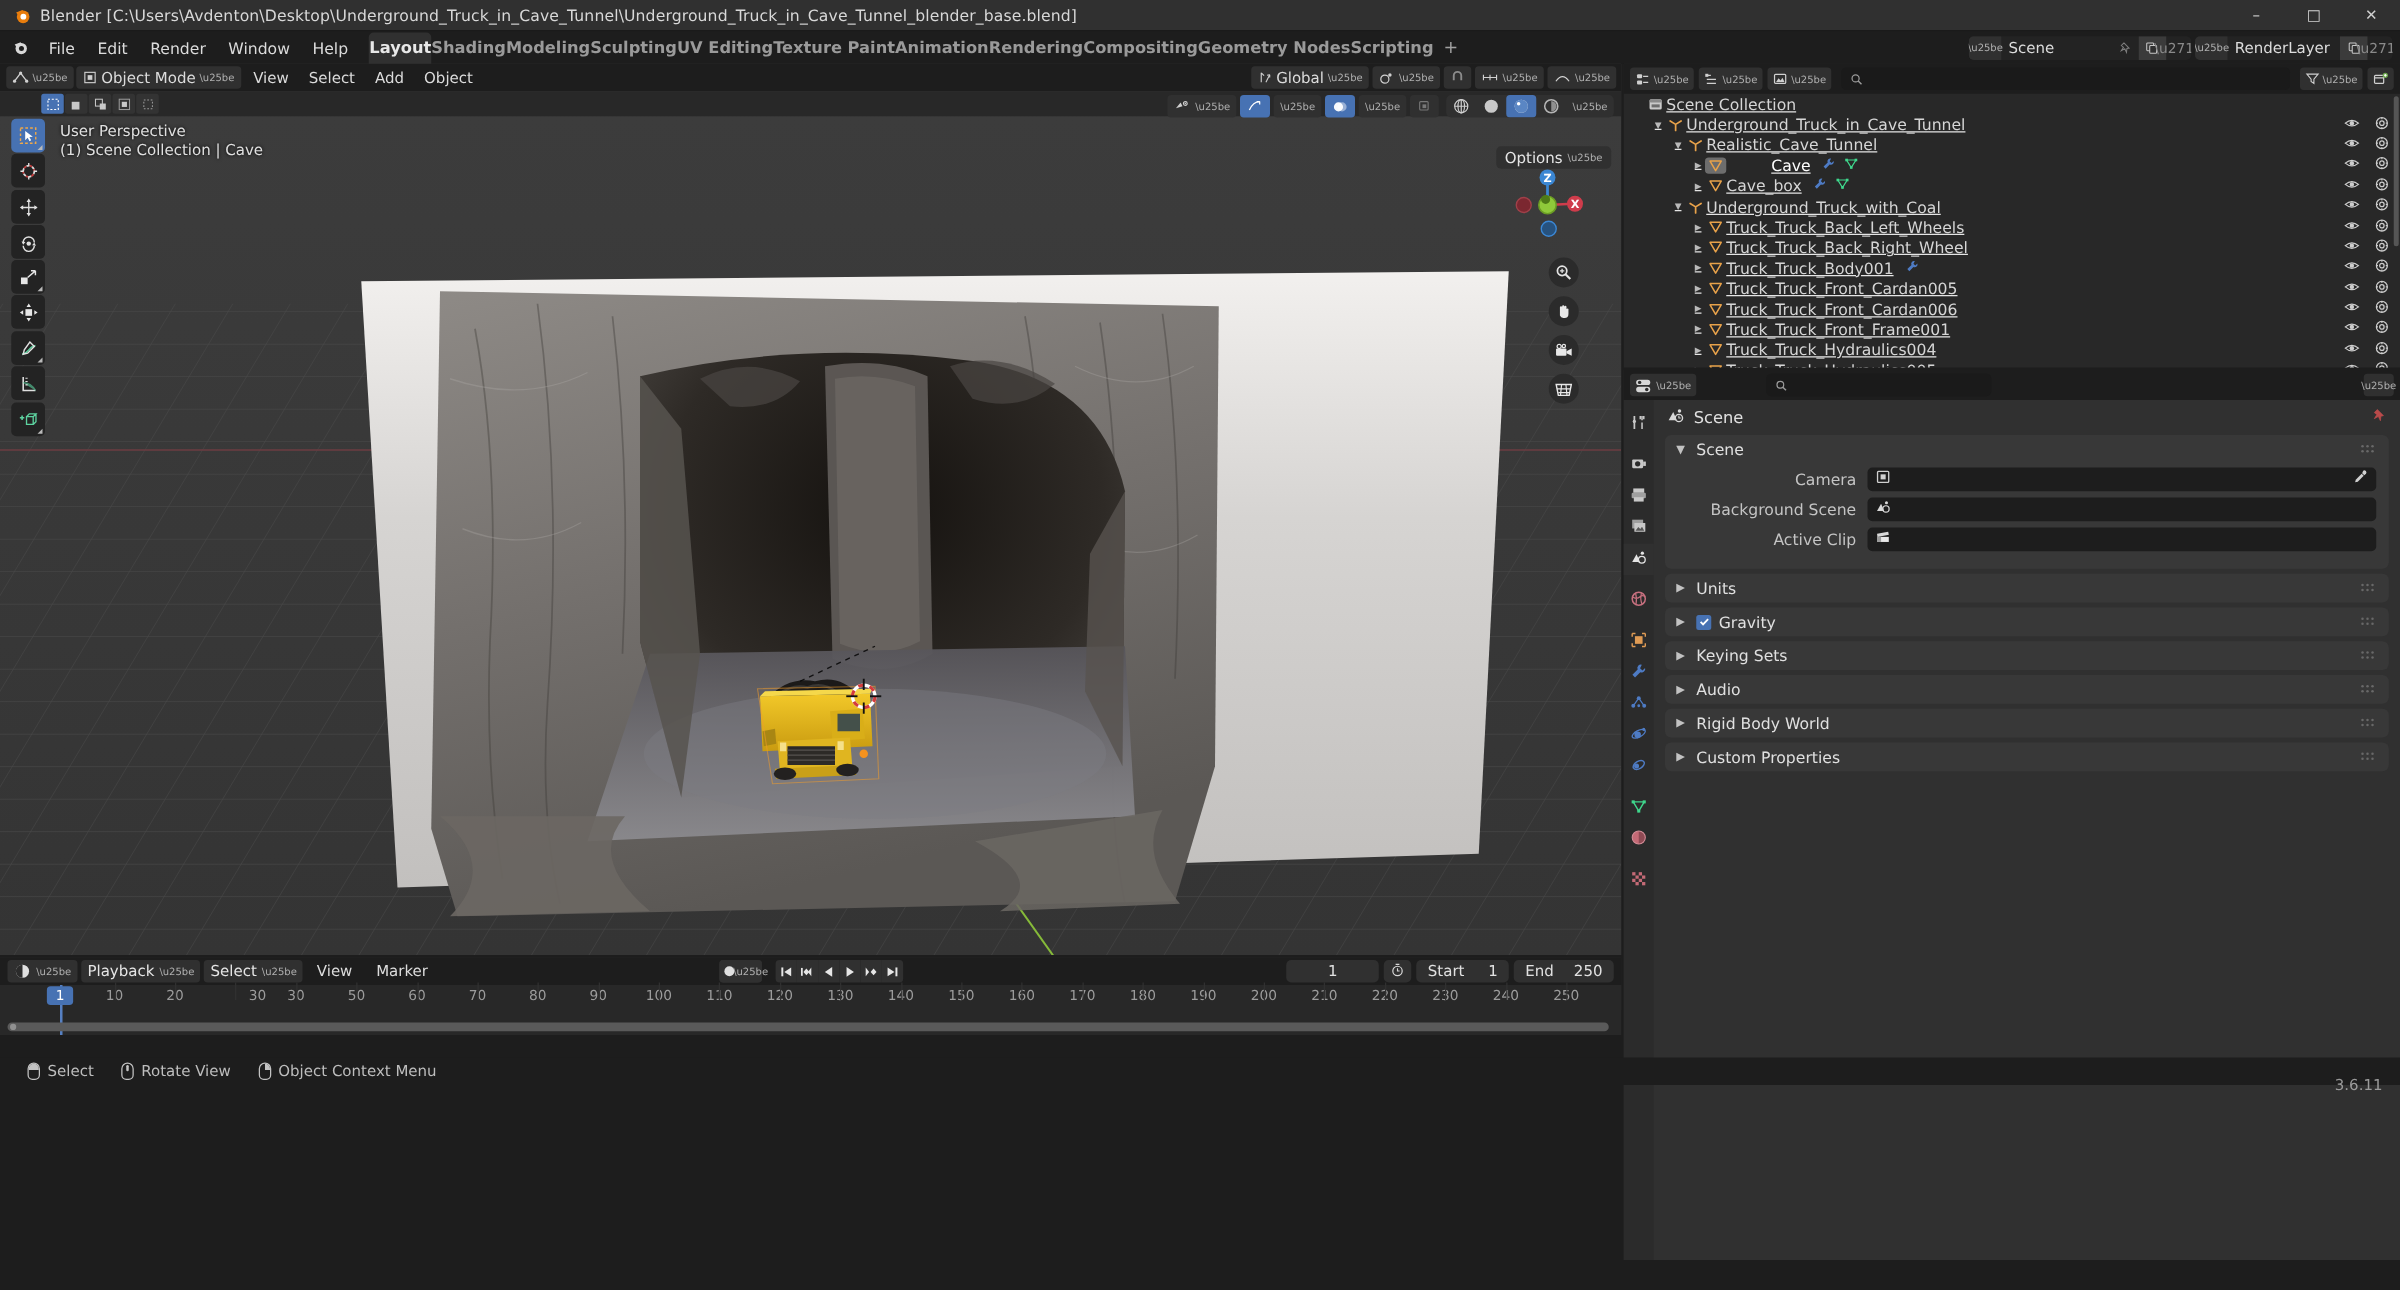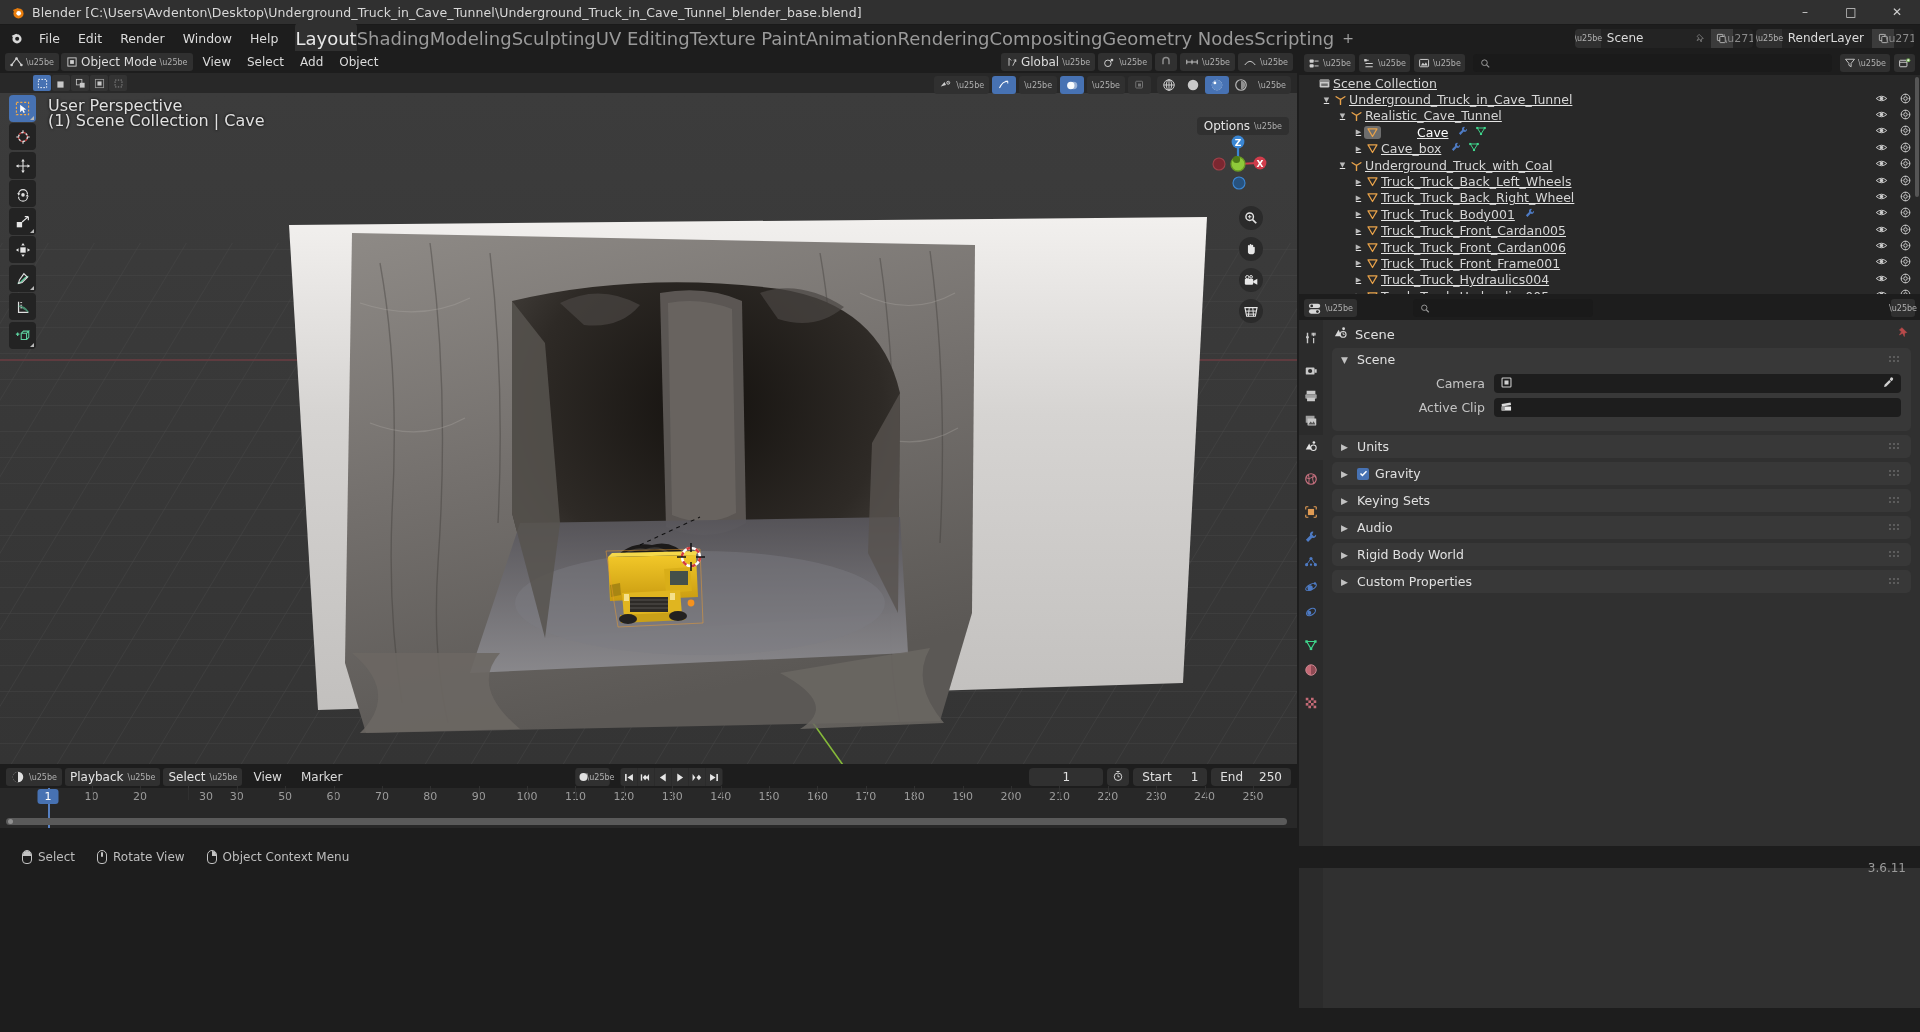--- a/index.html
+++ b/index.html
@@ -26,21 +26,21 @@
   .win-btn { width: 46px; height: 25px; display:flex; align-items:center; justify-content:center; color:#d0d0d0; font-size: 12px; }
 
   
   .topbar {
     position: absolute; top: 25px; left: 0; width: 1920px; height: 26px;
     background: #1d1d1d; display: flex; align-items: center; font-size: 12.5px;
   }
   .topbar .tb-logo { width: 26px; display:flex; align-items:center; justify-content:center; margin-left:4px;}
   .menu-item { padding: 3px 9px; color: #dcdcdc; border-radius: 3px; white-space: nowrap; }
   .ws-tabs { display: flex; align-items: center; margin-left: 8px; height: 26px; }
-  .ws-tab { padding: 5px 0; color: #9a9a9a; font-size: 18px; white-space: nowrap; }
+  .ws-tab { padding: 5px 0; color: #9a9a9a; font-size: 13px; white-space: nowrap; font-weight: bold; }
   .ws-tab.active { background: #303030; color: #e8e8e8; border-radius: 4px 4px 0 0; }
   .ws-plus { color:#a0a0a0; padding: 3px 8px; font-size: 14px; }
 
   .topbar-right { margin-left: auto; display: flex; align-items: center; gap: 3px; padding-right: 6px; }
   .id-block { display:flex; align-items:center; background:#232323; border-radius:4px; height:19px; overflow:hidden; }
   .id-icbtn { background:#303030; width:26px; height:19px; display:flex; align-items:center; justify-content:center; gap:1px; }
   .id-name { padding: 0 8px 0 6px; font-size:12px; color:#dcdcdc; min-width:90px; }
   .id-tool { width:20px; display:flex; align-items:center; justify-content:center; color:#8a8a8a; font-size:11px; }
   .id-tool.boxed { background:#3b3b3b; width:22px; height:19px; }
 
@@ -60,21 +60,21 @@
 
   .vp-subheader {
     position:absolute; top:22px; left:0; width:100%; height:20px; background:#282828;
     display:flex; align-items:center; padding-left:33px; gap:1px;
   }
   .selmode { width:18px; height:16px; background:#333; border-radius:2px; display:flex;align-items:center;justify-content:center;}
   .selmode.on { background:#4772b3; }
 
   .vp-canvas { position:absolute; top:42px; left:0; right:0; bottom:0; }
 
-  .vp-overlay-text { position:absolute; left:48px; top:47px; font-size:16px; color:#e0e0e0; line-height:15px; text-shadow: 0 0 3px #000; }
+  .vp-overlay-text { position:absolute; left:48px; top:47px; font-size:12px; color:#e0e0e0; line-height:15px; text-shadow: 0 0 3px #000; }
 
   .toolbar-left { position:absolute; left:9px; top:44px; display:flex; flex-direction:column; gap:2px; }
   .tool-grp { display:flex; flex-direction:column; gap:1px; }
   .tool-btn { width:27px; height:27px; background:#232323; border-radius:4px; display:flex; align-items:center; justify-content:center; position:relative; }
   .tool-btn.active { background:#4772b3; }
   .tool-corner { position:absolute; right:2px; bottom:2px; width:0;height:0;border-left:4px solid transparent;border-bottom:4px solid #b9b9b9; }
 
   .vp-right-top { position:absolute; right:6px; top:25px; display:flex; align-items:center; gap:3px; font-size:12px;}
   .vp-gizmo { position:absolute; right:28px; top:80px; width:62px; height:62px; }
   .vp-navbtns { position:absolute; right:34px; top:155px; display:flex; flex-direction:column; gap:7px; }
@@ -1177,20 +1177,31 @@
                   <div class="prop-field">
                     <span><svg width="13" height="13" viewBox="0 0 16 16">
                         <rect x="2.5" y="2.5" width="11" height="11" rx="1" fill="none" stroke="#d0d0d0" stroke-width="1.3"></rect>
                         <rect x="5.5" y="5.5" width="5" height="5" fill="#d0d0d0"></rect>
                       </svg></span>
                     <span style="font-size: 12.5px;"></span>
                     <span class="eyedrop"><svg width="13" height="13" viewBox="0 0 16 16">
                         <path d="M10.5 2 a2 2 0 0 1 2.8 2.8 L11.6 6.5 L9.5 4.4 Z" fill="#d0d0d0"></path>
                         <path d="M9 5 L11 7 L5.2 12.8 L2.6 13.4 L3.2 10.8 Z" fill="#d0d0d0"></path>
                       </svg></span>
+                  </div>
+                </div>
+                <div class="prop-row">
+                  <div class="prop-label">Background Scene</div>
+                  <div class="prop-field">
+                    <span><svg width="13" height="13" viewBox="0 0 16 16">
+                        <path d="M2 12 L6 5 L9 12 Z" fill="#d8d8d8"></path>
+                        <circle cx="11.3" cy="4" r="1.5" fill="#d8d8d8"></circle>
+                        <circle cx="10.8" cy="10" r="3.1" fill="none" stroke="#d8d8d8" stroke-width="1.2"></circle>
+                      </svg></span>
+                    <span style="font-size: 12.5px;"></span>
                   </div>
                 </div>
                 <div class="prop-row">
                   <div class="prop-label">Active Clip</div>
                   <div class="prop-field">
                     <span><svg width="13" height="13" viewBox="0 0 16 16">
                         <path d="M2 5 L13 3 L13.6 6 L2.4 8 Z" fill="#d8d8d8"></path>
                         <rect x="2" y="8" width="11.6" height="5" fill="#e8e8e8"></rect>
                         <rect x="2" y="8" width="4" height="5" fill="#9a9a9a"></rect>
                       </svg></span>

